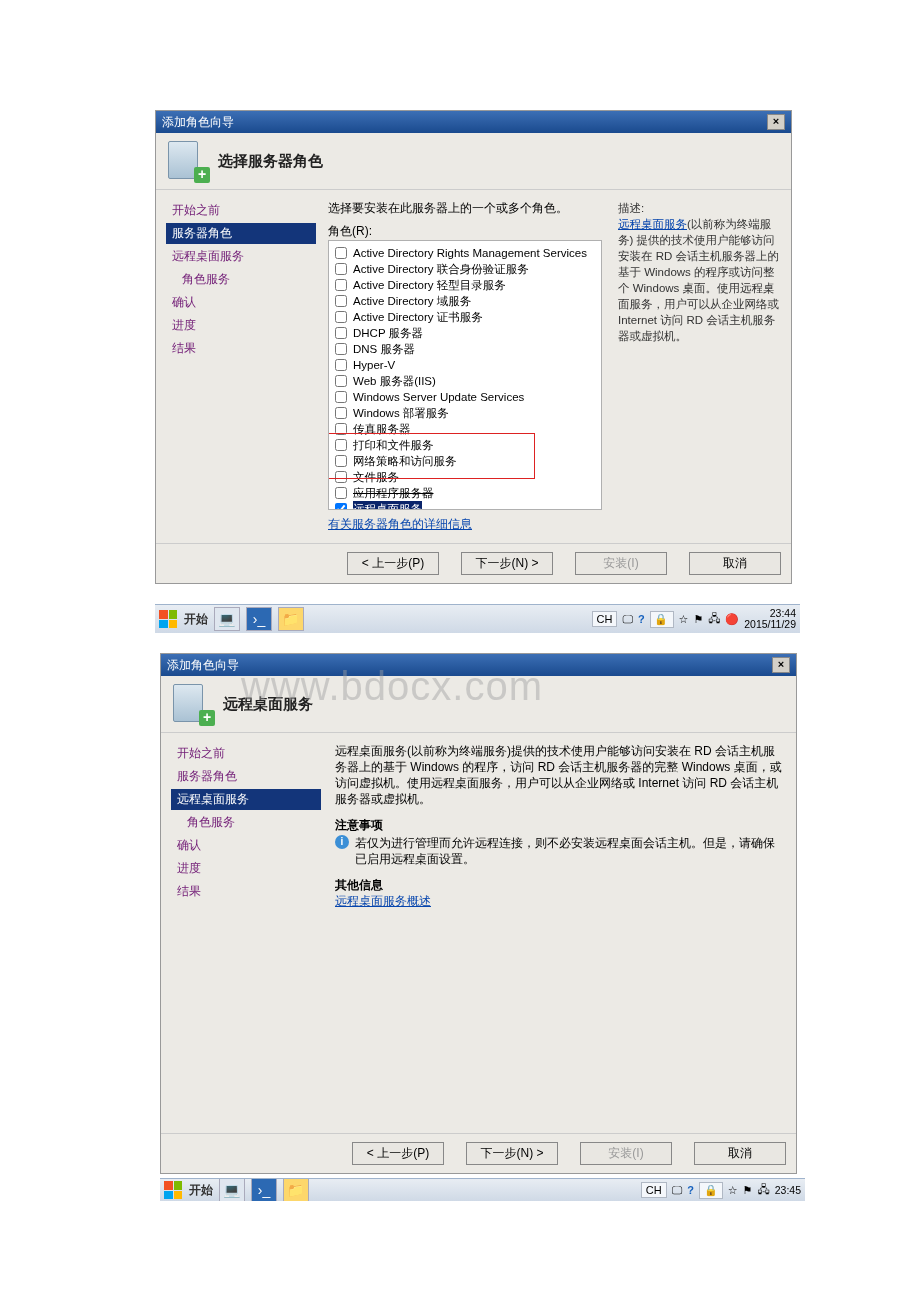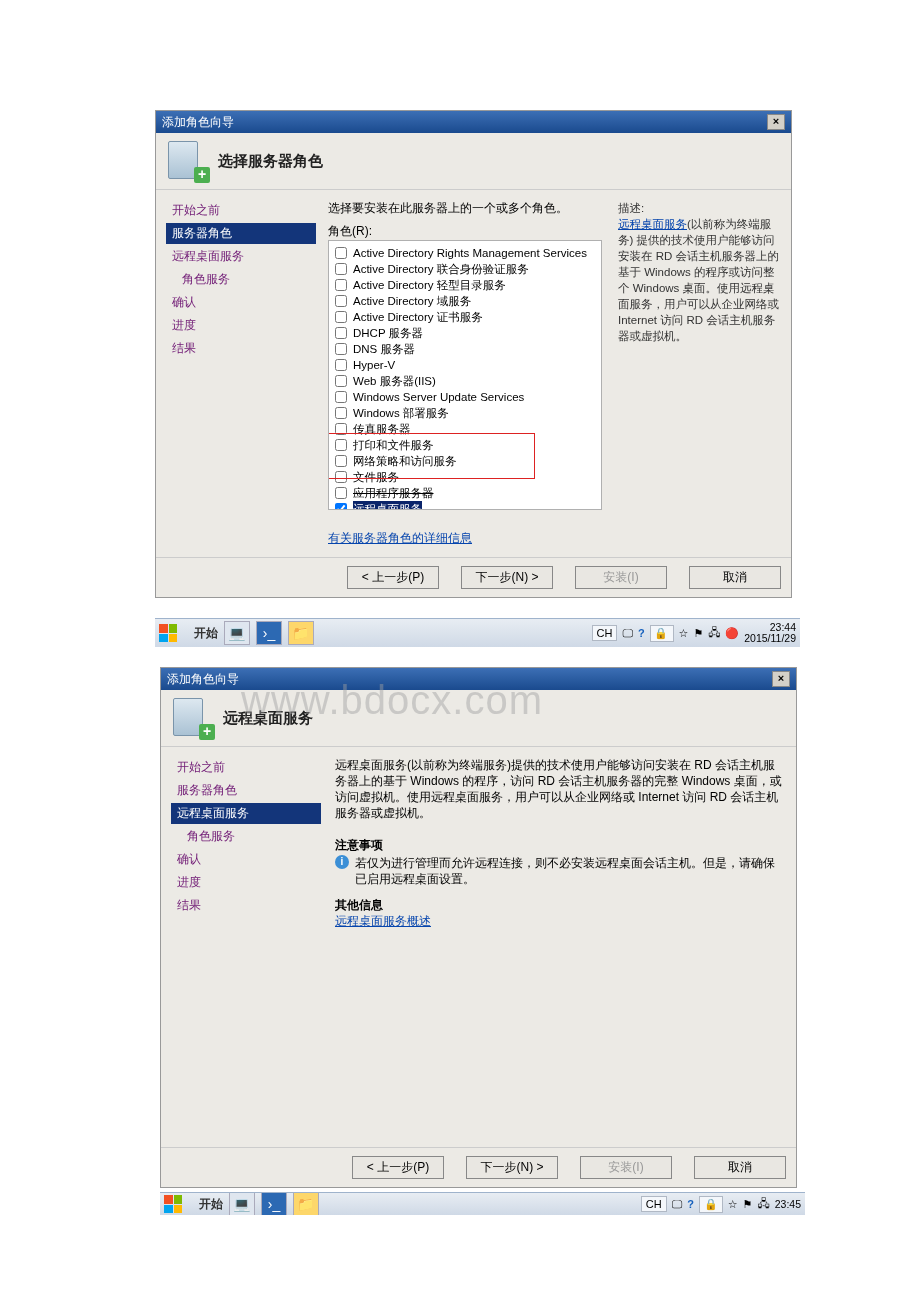--- a/index.html
+++ b/index.html
@@ -133,21 +133,21 @@
     position: absolute;
     border: 1px solid #d22;
     left: -10px;
     width: 214px;
     top: 192px;
     height: 44px;
   }
   .more-link {
     color: #0645ad;
     text-decoration: underline;
-    margin-top: 20px;
+    margin-top: 6px;
     display: inline-block;
   }
   .desc {
     width: 165px;
     padding: 10px 8px 0 4px;
     font-size: 11.5px;
     color: #333;
     line-height: 16px;
   }
   .desc a { color: #0645ad; text-decoration: underline; }
@@ -175,21 +175,21 @@
     border-top: 1px solid #9fb3cc;
     height: 28px;
     padding: 0 4px;
     font-size: 12px;
     justify-content: space-between;
     margin: 0 130px 0 155px;
     width: 637px;
   }
   .tb-left { display:flex; align-items:center; gap:6px; }
   .start-btn {
-    display:flex; align-items:center; gap:17px;
+    display:flex; align-items:center; gap:7px;
     font-weight: bold; color:#333;
   }
   .win-logo {
     width:18px;height:18px;
     display:grid;grid-template-columns:1fr 1fr;grid-template-rows:1fr 1fr;gap:1px;
   }
   .win-logo div:nth-child(1){background:#f25022;}
   .win-logo div:nth-child(2){background:#7fba00;}
   .win-logo div:nth-child(3){background:#00a4ef;}
   .win-logo div:nth-child(4){background:#ffb900;}
@@ -417,21 +417,21 @@
       <div class="nav-item">服务器角色</div>
       <div class="nav-item selected">远程桌面服务</div>
       <div class="nav-item indent">角色服务</div>
       <div class="nav-item">确认</div>
       <div class="nav-item">进度</div>
       <div class="nav-item">结果</div>
     </div>
     <div class="content2">
       <div>远程桌面服务(以前称为终端服务)提供的技术使用户能够访问安装在 RD 会话主机服务器上的基于 Windows 的程序，访问 RD 会话主机服务器的完整 Windows 桌面，或访问虚拟机。使用远程桌面服务，用户可以从企业网络或 Internet 访问 RD 会话主机服务器或虚拟机。</div>
 
-      <div class="sec-title" style="margin-top:16px;">注意事项</div>
+      <div class="sec-title" style="margin-top:10px;">注意事项</div>
       <div class="info-row">
         <div class="info-ico">i</div>
         <div>若仅为进行管理而允许远程连接，则不必安装远程桌面会话主机。但是，请确保已启用远程桌面设置。</div>
       </div>
 
       <div class="sec-title" style="margin-top:10px;">其他信息</div>
       <a href="#" class="more-link" style="margin-top:0;">远程桌面服务概述</a>
     </div>
   </div>
   <div class="footer">

